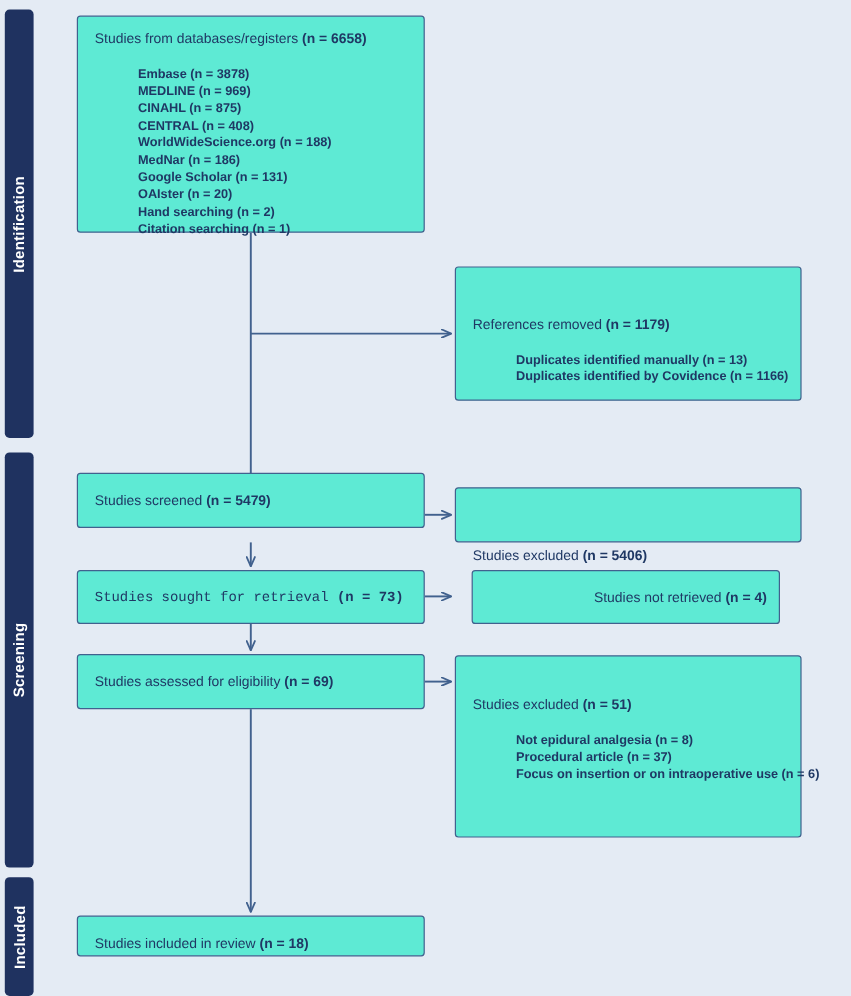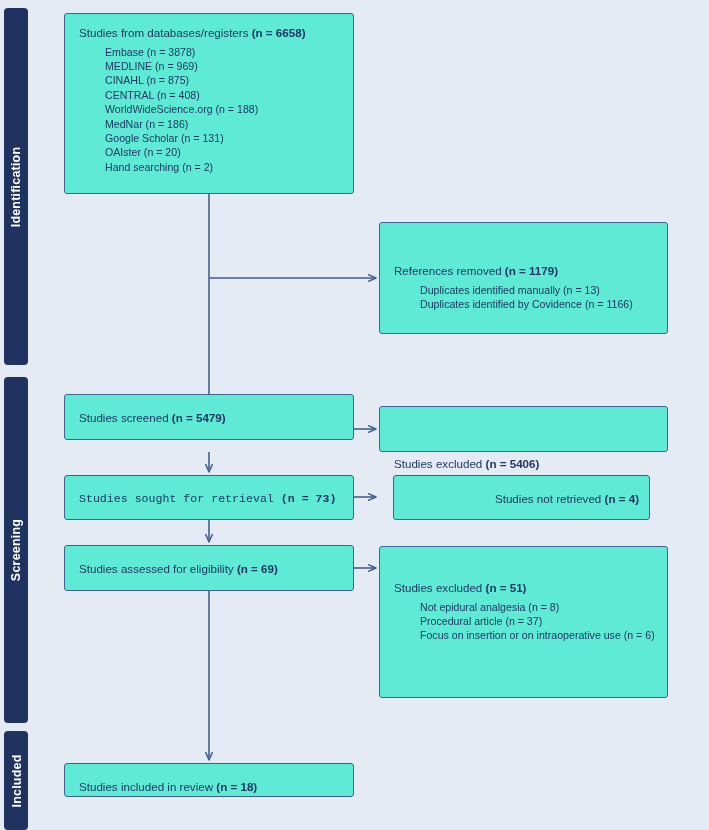--- a/index.html
+++ b/index.html
@@ -59,23 +59,24 @@
     right: 10px;
   }
   .box-title {
     font-size: 11.6px;
     line-height: 15.5px;
     color: #1f3864;
     white-space: nowrap;
   }
   .box-title b { font-weight: bold; }
   .sub-list {
-    margin: 4px;
+    margin: 14px;
     padding: 0 0 0 22px;
     list-style: none;
+    font-weight: bold;
   }
   .sub-list li {
     font-size: 10.6px;
     line-height: 14.4px;
     color: #1f3864;
     white-space: nowrap;
   }
 
   
   #box-databases       { left: 64px;  top: 13px;  width: 290px; height: 181px; }
@@ -152,20 +153,21 @@
       <ul class="sub-list">
         <li>Embase (n = 3878)</li>
         <li>MEDLINE (n = 969)</li>
         <li>CINAHL (n = 875)</li>
         <li>CENTRAL (n = 408)</li>
         <li>WorldWideScience.org (n = 188)</li>
         <li>MedNar (n = 186)</li>
         <li>Google Scholar (n = 131)</li>
         <li>OAIster (n = 20)</li>
         <li>Hand searching (n = 2)</li>
+        <li>Citation searching (n = 1)</li>
       </ul>
     </div>
   </div>
 
   <div class="node-box" id="box-removed">
     <div class="box-inner">
       <div class="box-title"><span>References removed </span><b>(n = 1179)</b></div>
       <ul class="sub-list">
         <li>Duplicates identified manually (n = 13)</li>
         <li>Duplicates identified by Covidence (n = 1166)</li>

